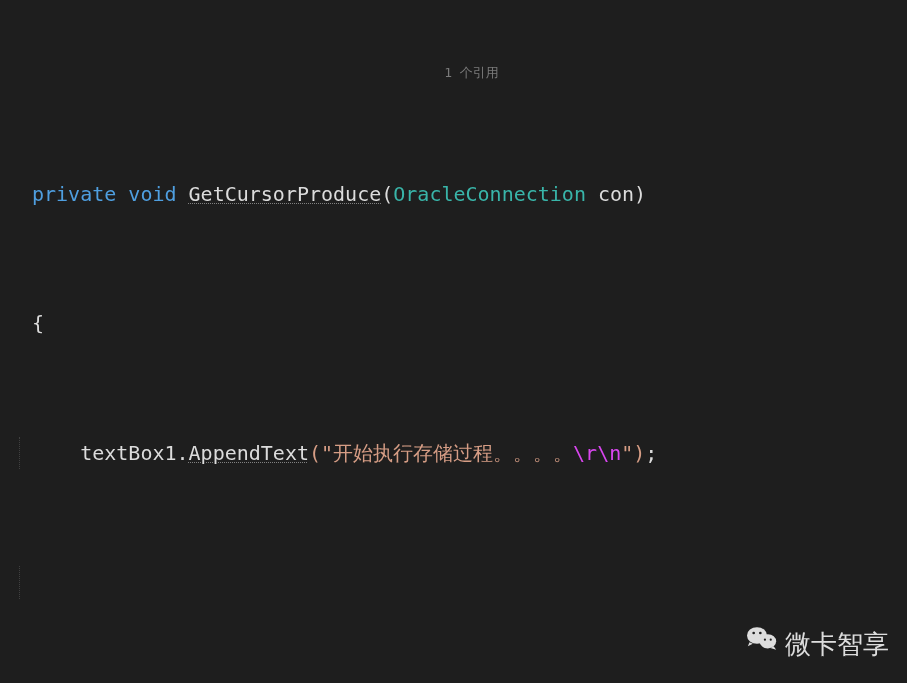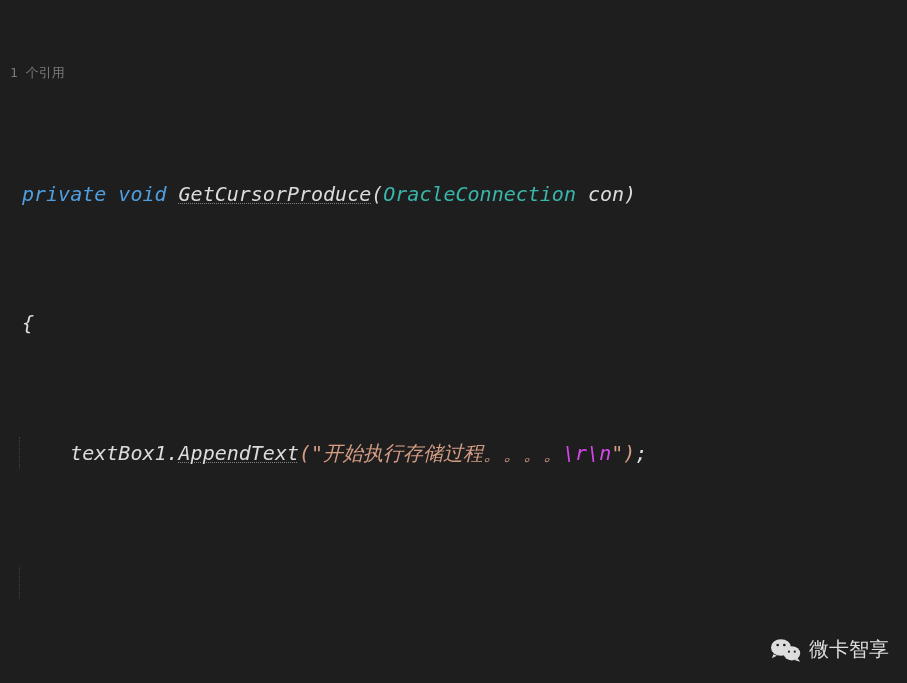--- a/index.html
+++ b/index.html
@@ -14,27 +14,27 @@
       overflow: hidden;
       position: relative;
     }
     .editor {
       padding: 0;
       white-space: pre;
     }
     .ref-count {
       color: #7a7a7a;
       font-size: 13px;
-      padding-left: 10px;
+      padding-left: 36px;
       line-height: 1.2;
+      text-align: center;
     }
     .line {
-      padding-left: 22px;
+      padding-left: 32px;
       position: relative;
-      font-style: italic;
     }
     .guide::before {
       content: "";
       position: absolute;
       left: 19px;
       top: 0;
       bottom: 0;
       border-left: 1px dotted #404040;
     }
     .kw { color: #4f9fe0; }
@@ -46,25 +46,25 @@
     .squiggle-gray {
       text-decoration: underline dotted #808080;
       text-decoration-thickness: 1px;
       text-underline-offset: 2px;
     }
     .watermark {
       position: absolute;
       right: 18px;
       bottom: 18px;
       display: flex;
-      align-items: flex-end;
+      align-items: flex-start;
       gap: 8px;
       color: #e8e8e8;
       font-family: "Microsoft YaHei", sans-serif;
-      font-size: 20px;
+      font-size: 26px;
       opacity: 0.95;
     }
     .wm-icon {
       width: 30px; height: 30px;
       display: inline-flex; align-items: center; justify-content: center;
     }
   </style>
 </head>
 <body>
 

